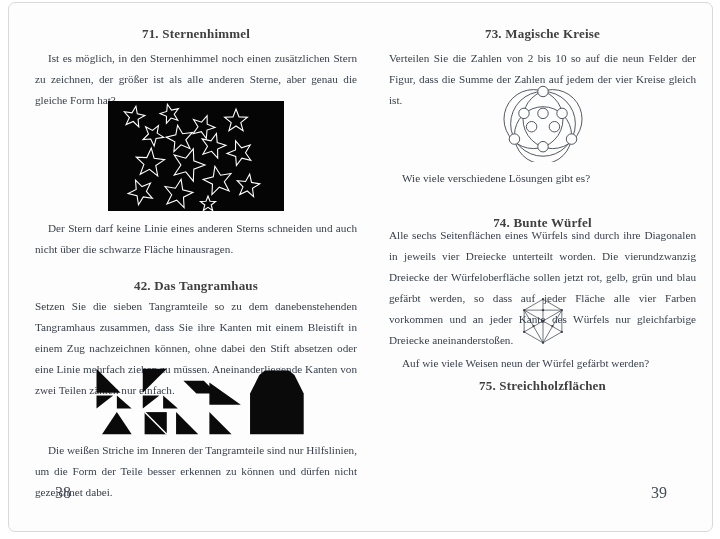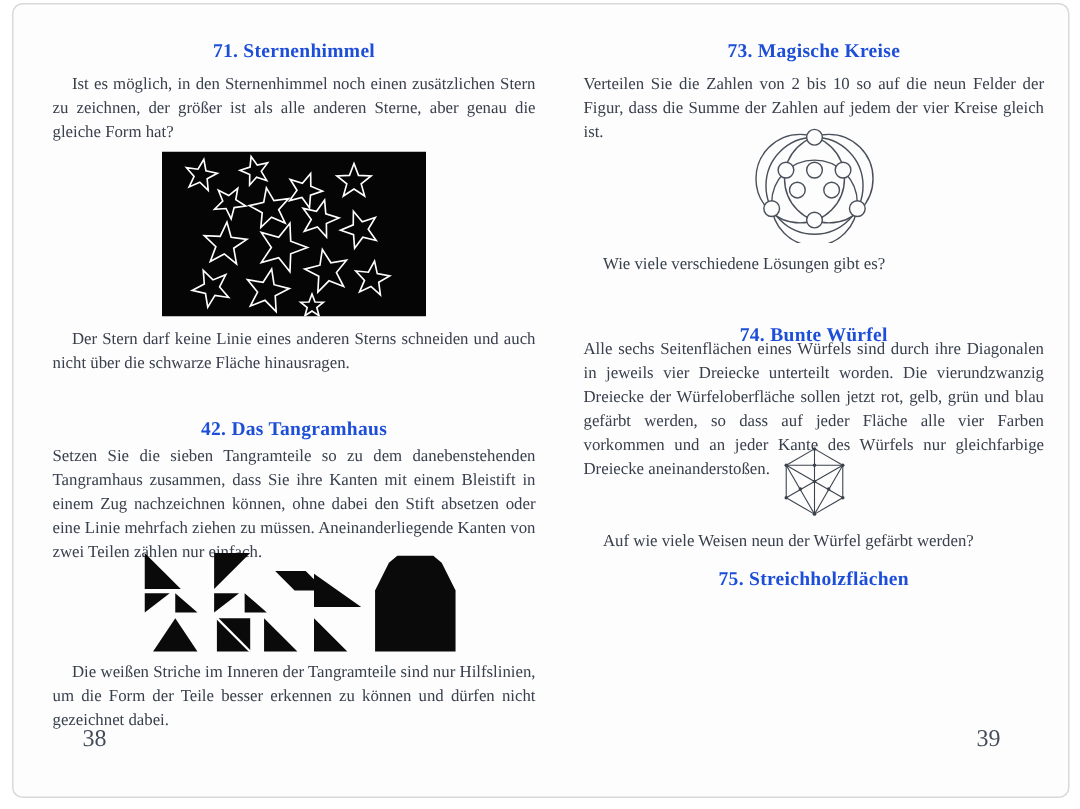--- a/index.html
+++ b/index.html
@@ -11,23 +11,23 @@
   .frame{
     position:absolute;left:8px;top:2px;width:703px;height:528px;
     border:1px solid #d9d9d9;border-radius:7px;background:#fdfdfd;
   }
   .page{position:absolute;top:0;height:539px;}
   #page-left{left:35px;width:322px;}
   #page-right{left:389px;width:307px;}
   .blk{position:absolute;left:0;right:0;}
   h2.title{
     font-size:13px;font-weight:bold;text-align:center;margin:0;
-    color:#1d4ed8;letter-spacing:.2px;
+    color:#404040;letter-spacing:.2px;
   }
-  p.body{font-size:11.2px;line-height:16px;text-align:justify;margin:0;}
+  p.body{font-size:11.2px;line-height:21px;text-align:justify;margin:0;}
   p.body + p.body{margin-top:0;}
   .ind{text-indent:13px;}
   .pnum{position:absolute;font-size:16px;color:#454c59;}
   .fig{position:absolute;}
   .fig svg{display:block;}
   #star-fig{top:101px;left:50%;transform:translateX(-50%);}
   #tangram-fig{top:364px;left:30px;}
   #circles-fig{top:80px;left:50%;transform:translateX(-50%);}
   #cube-fig{top:292px;left:50%;transform:translateX(-50%);}
 </style>

